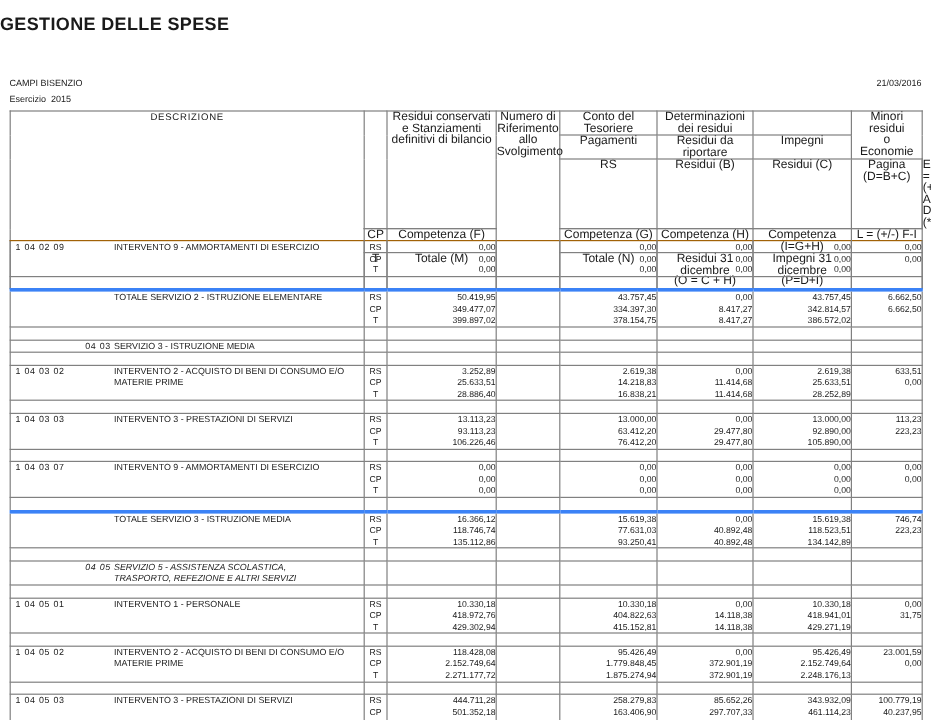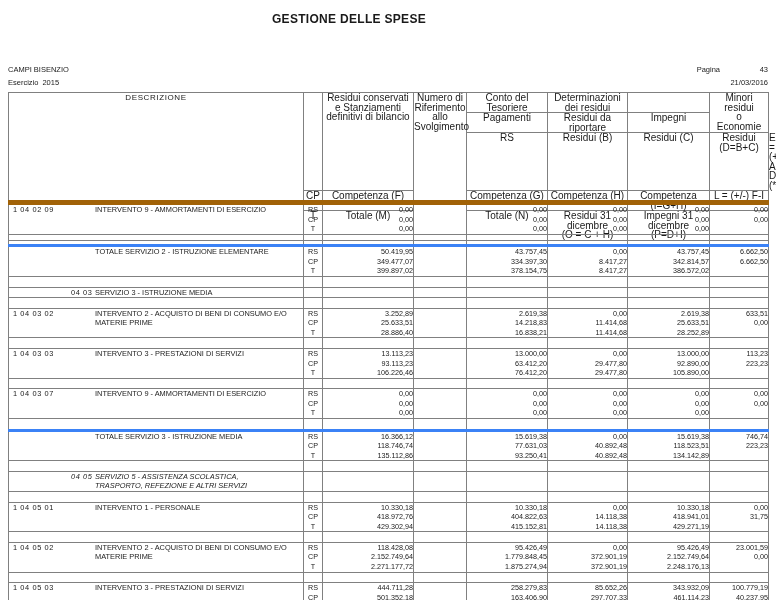--- a/index.html
+++ b/index.html
@@ -18,22 +18,22 @@
   .page {
     position: relative;
     width: 776px;
     height: 600px;
   }
   .doc-title {
     position: absolute;
     top: 12px;
     left: 0;
     width: 698px;
-    text-align: center;
-    font-size: 12px;
+    text-align: left;
+    font-size: 15px;
     font-weight: bold;
     letter-spacing: 0.3px;
   }
   .meta-left {
     position: absolute;
     left: 8px;
     top: 63px;
     font-size: 7.5px;
     line-height: 13px;
   }
@@ -151,21 +151,21 @@
   .body-block td {
     border-left: 1px solid #808080;
     border-right: 1px solid #808080;
     border-top: none;
     border-bottom: none;
   }
   .body-block tr.topline td {
     border-top: 3px solid #3b82f6;
   }
   .body-block tr.first-data td {
-    border-top: 5px solid #a16207;
+    border-top: 1px solid #a16207;
   }
   .spacer-row td { height: 9px; }
   .spacer-row-sm td { height: 5px; }
 
   .group-label {
     position: absolute;
     left: 86px;
     top: 0;
     white-space: nowrap;
   }
@@ -185,24 +185,20 @@
   <div class="doc-title">GESTIONE DELLE SPESE</div>
 
   <div class="meta-left">
     <div>CAMPI BISENZIO</div>
     <div>
       <span class="esercizio-label">Esercizio</span><span>2015</span>
     </div>
   </div>
 
   <div class="meta-right">
-    <span class="row1">
-      <span class="pagina-label">Pagina</span>
-      <span class="pagina-num">43</span>
-    </span>
     <span class="date">21/03/2016</span>
   </div>
 
   <table class="grid">
     <colgroup>
       <col class="c-desc">
         <col class="c-rs">
         <col class="c-a">
         <col class="c-num">
       <col class="c-b">
@@ -242,21 +238,21 @@
       </tr>
       <tr>
         <td class="hdr">Pagamenti</td>
         <td class="hdr">Residui da riportare</td>
         <td class="hdr">Impegni</td>
       </tr>
       <tr>
         <td class="hdr">RS</td>
         <td class="hdr">Residui (B)</td>
         <td class="hdr">Residui (C)</td>
-        <td class="hdr">Residui (D=B+C)</td>
+        <td class="hdr">Pagina (D=B+C)</td>
         <td class="hdr">E = (+/-) A-D (*)</td>
       </tr>
       <tr>
         
       </tr>
       <tr>
         <td class="hdr">CP</td>
         <td class="hdr">Competenza (F)</td>
         <td class="hdr">Competenza (G)</td>
         <td class="hdr">Competenza (H)</td>

